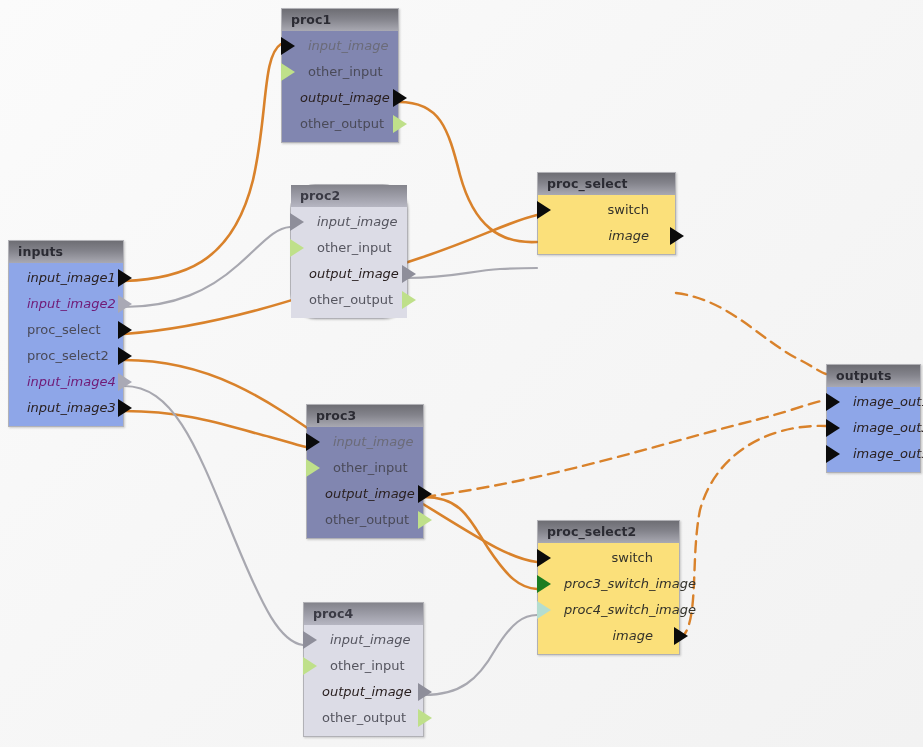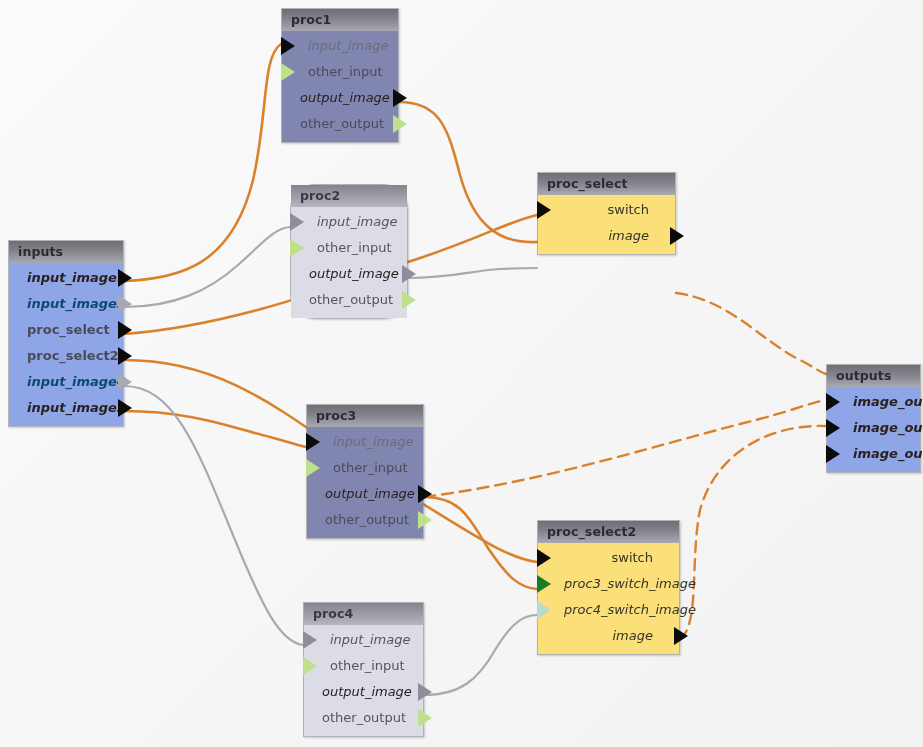--- a/index.html
+++ b/index.html
@@ -45,21 +45,21 @@
     background: linear-gradient(to bottom, #84848c 0%, #9a9aa4 45%, #b6b6c2 100%);
     color: #3a3a44;
   }
   .node-body {
     position: relative;
     padding-top: 2px;
     padding-bottom: 5px;
   }
   .body-proc   { background: #8186b0; }
   .body-procd  { background: #dcdce6; }
-  .body-io     { background: #8ea6e8; font-weight: bold; }
+  .body-io     { background: #8ea6e8; }
   .body-select { background: #fbe07a; }
 
   .port {
     position: relative;
     height: 26px;
     line-height: 26px;
     font-size: 13px;
     white-space: nowrap;
   }
   .port .lbl {
@@ -68,21 +68,21 @@
     padding-right: 26px;
     text-align: right;
   }
   .port.out .lbl {
     padding-left: 18px;
   }
   .lbl.italic { font-style: italic; }
   .lbl.dark   { color: #2a2020; }
   .lbl.muted  { color: #4a4a58; }
   .lbl.grayed { color: #6b6b78; }
-  .lbl.lightgray { color: #0c4a6e; }
+  .lbl.lightgray { color: #701a75; }
   .lbl.onlight { color: #55555f; }
   .lbl.onyellow { color: #33322b; }
 
   .arrow {
     position: absolute;
     width: 0;
     height: 0;
     top: 50%;
     transform: translateY(-50%);
     border-top: 9px solid transparent;

